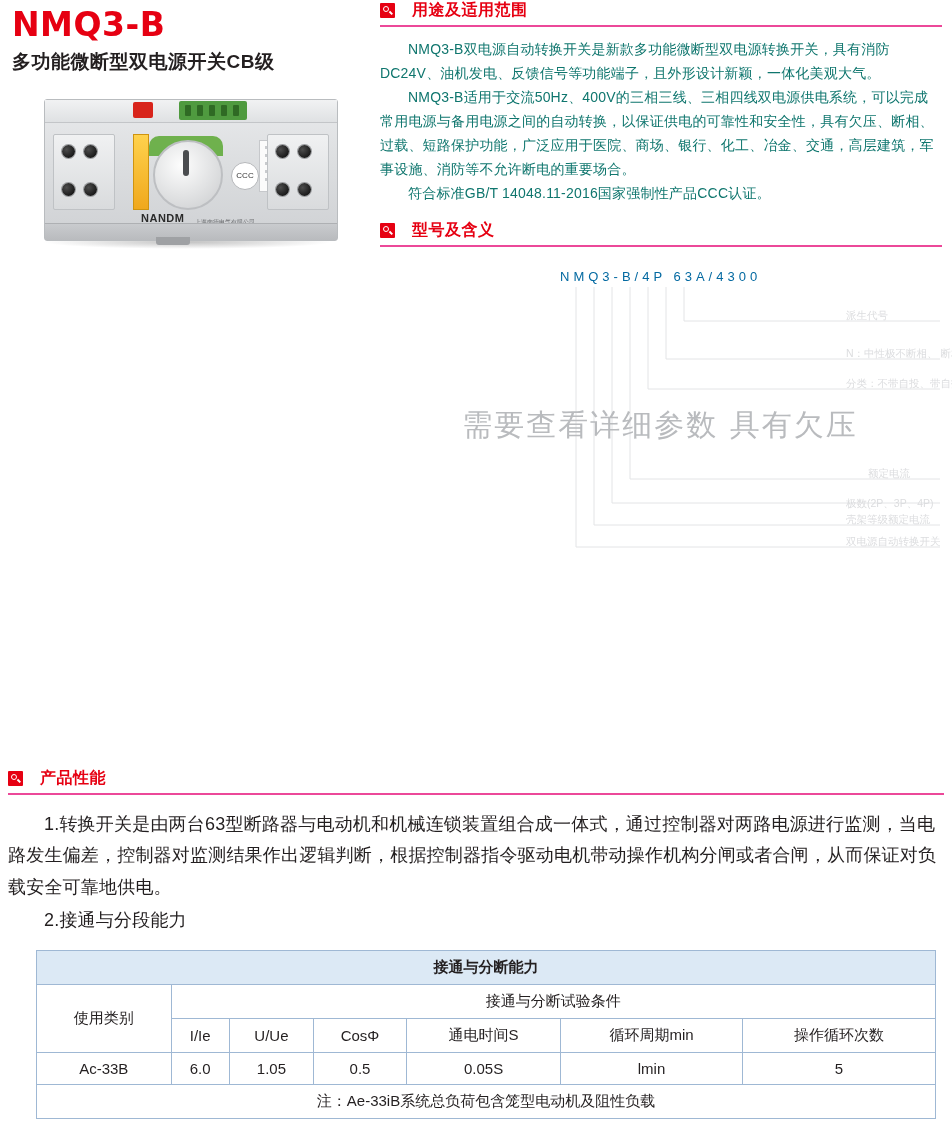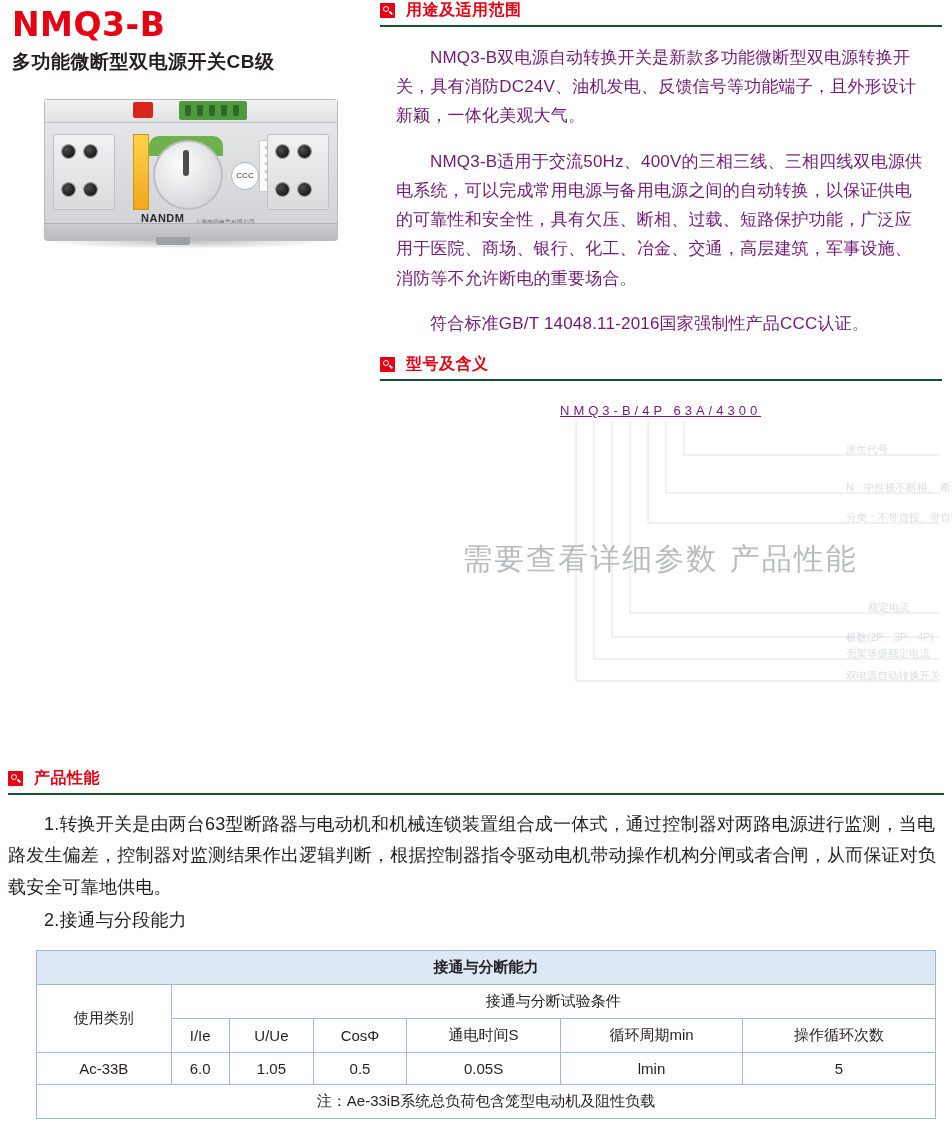--- a/index.html
+++ b/index.html
@@ -204,22 +204,22 @@
   .top-right {
     width: 572px;
     padding: 0 10px 0 0;
     box-sizing: border-box;
   }
 
   
   .sec-head {
     display: flex;
     align-items: center;
-    gap: 11px;
-    border-bottom: 2px solid #14532d;
+    gap: 17px;
+    border-bottom: 2px solid #ec4899;
     padding-bottom: 4px;
     margin-bottom: 10px;
   }
   .sec-icon {
     width: 15px; height: 15px;
     background: #e60012;
     position: relative;
     flex: 0 0 auto;
     border-radius: 1px;
   }
@@ -241,46 +241,45 @@
     transform: rotate(45deg);
   }
   .sec-title {
     font-size: 16px;
     font-weight: bold;
     color: #e60012;
     letter-spacing: .5px;
   }
 
   .para {
-    font-size: 17px;
+    font-size: 14px;
     line-height: 1.72;
     text-indent: 2em;
-    margin: 16px;
-    color: #701a75;
+    margin: 0;
+    color: #0f766e;
     letter-spacing: .2px;
   }
 
   
   .model-section {
     margin-top: 14px;
   }
   .diagram {
     position: relative;
     width: 560px;
     height: 330px;
     margin-top: 6px;
   }
   .diagram svg { position: absolute; left: 0; top: 0; }
   .diagram .faded-code {
     position: absolute;
     left: 180px; top: 12px;
     font-size: 13px;
-    color: #701a75;
+    color: #0369a1;
     letter-spacing: 4px;
-    text-decoration: underline;
   }
   .diagram .fade-label {
     position: absolute;
     font-size: 10.5px;
     color: #dcdddf;
     white-space: nowrap;
   }
   .watermark {
     position: absolute;
     left: -8px;
@@ -438,21 +437,21 @@
         <div class="faded-code">NMQ3-B/4P 63A/4300</div>
 
         <div class="fade-label" style="left:466px; top:52px">派生代号</div>
         <div class="fade-label" style="left:466px; top:90px">N：中性极不断相、 断相和不带中性极</div>
         <div class="fade-label" style="left:466px; top:120px">分类：不带自投、带自投自复</div>
         <div class="fade-label" style="left:488px; top:210px">额定电流</div>
         <div class="fade-label" style="left:466px; top:240px">极数(2P、3P、4P)</div>
         <div class="fade-label" style="left:466px; top:256px">壳架等级额定电流</div>
         <div class="fade-label" style="left:466px; top:278px">双电源自动转换开关</div>
 
-        <div class="watermark">需要查看详细参数 产品性能</div>
+        <div class="watermark">需要查看详细参数 具有欠压</div>
       </div>
     </div>
 
   </div>
 </div>
 
 <div class="perf">
   <div class="sec-head">
     <span class="sec-icon"></span>
     <span class="sec-title">产品性能</span>

